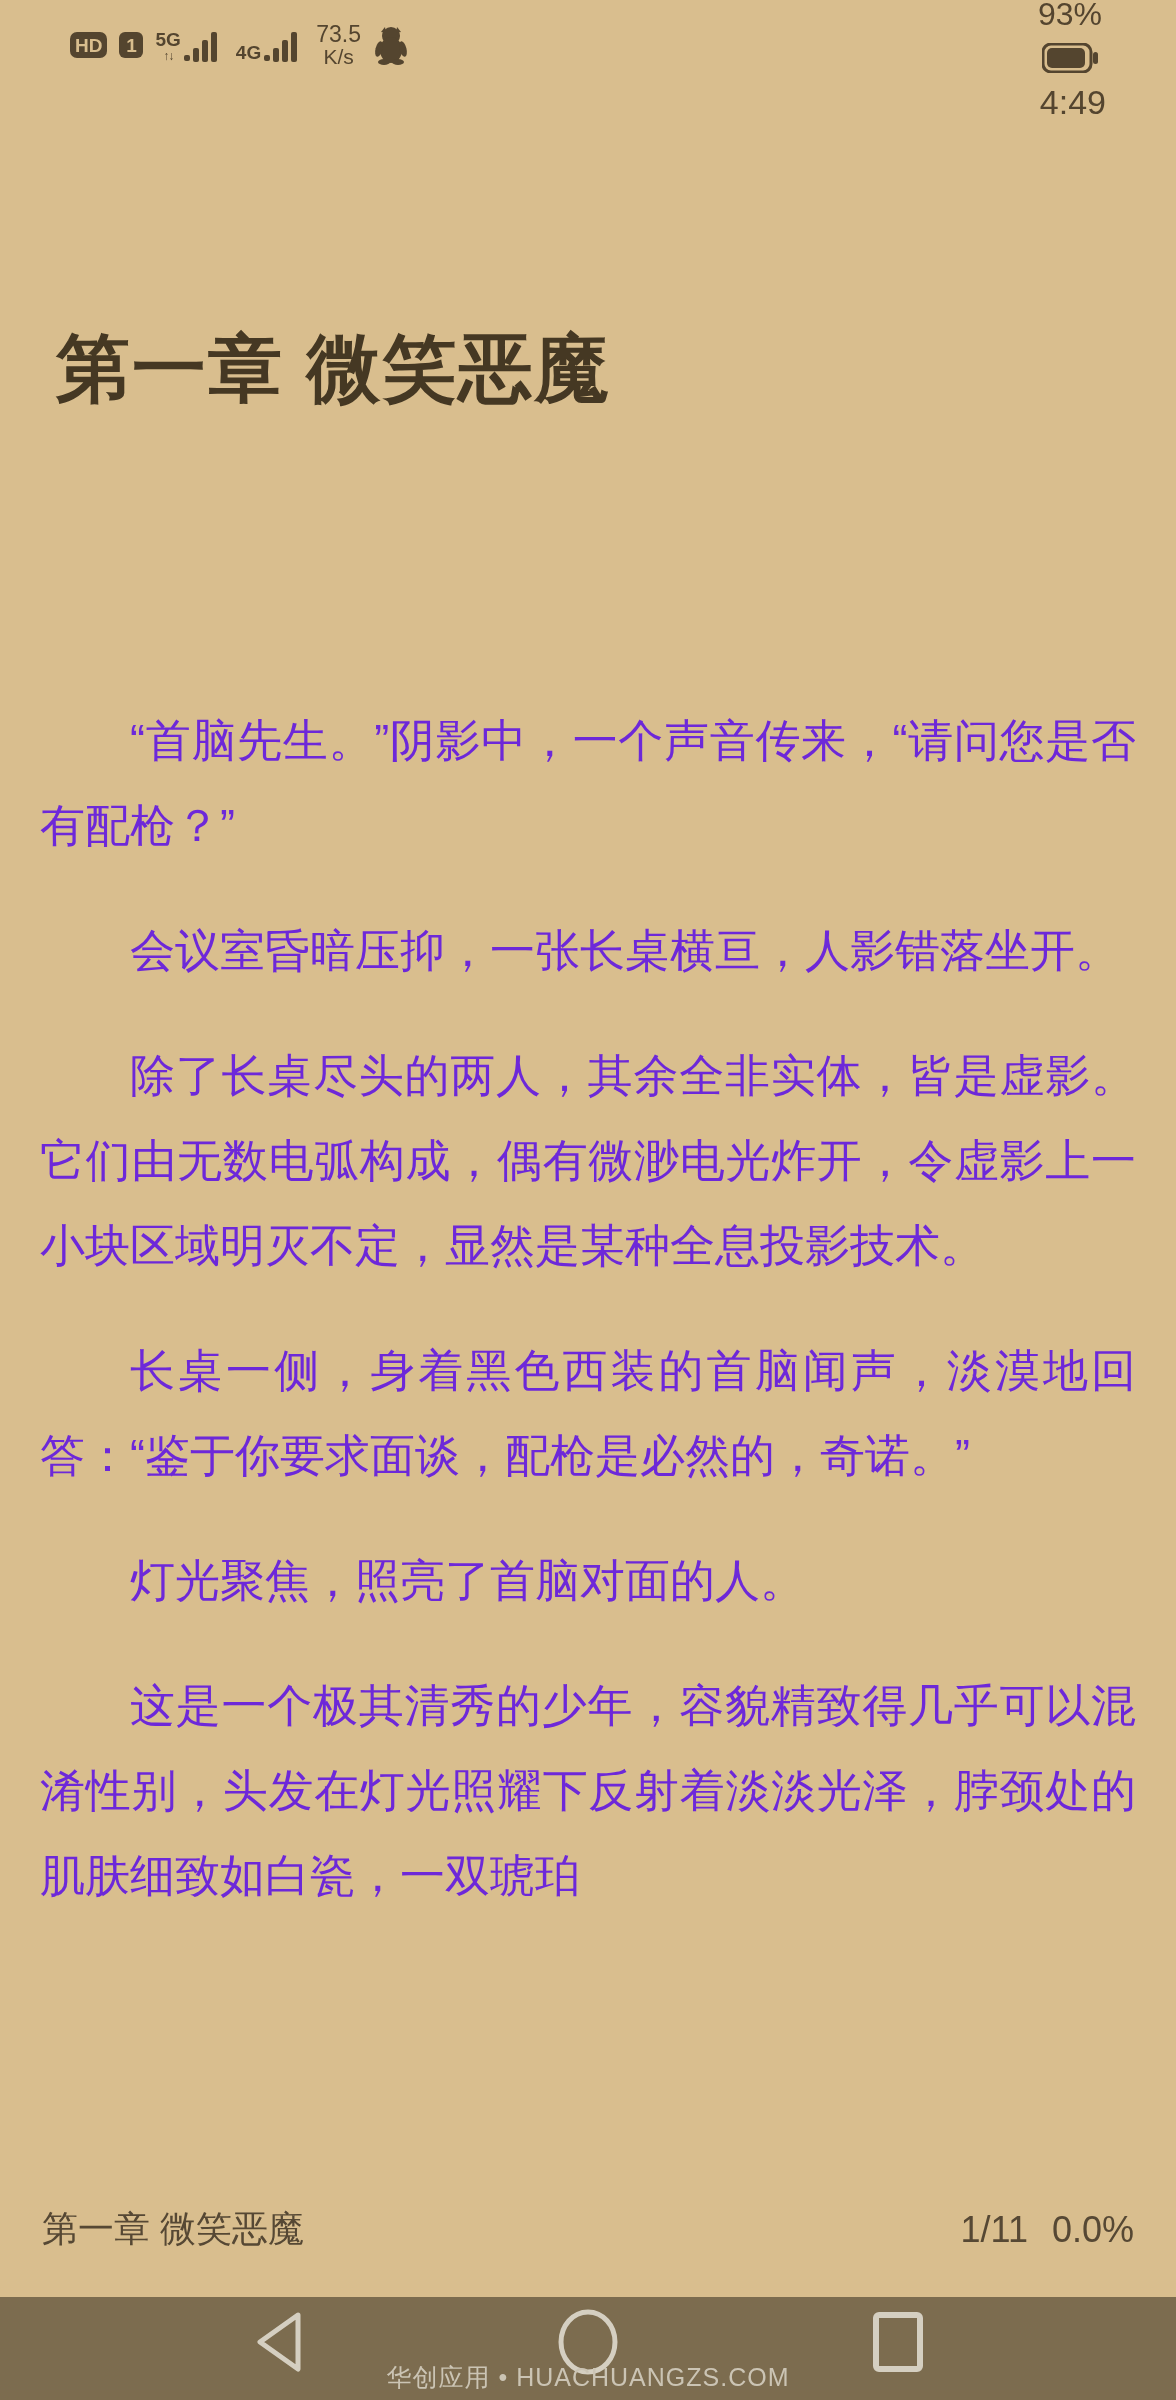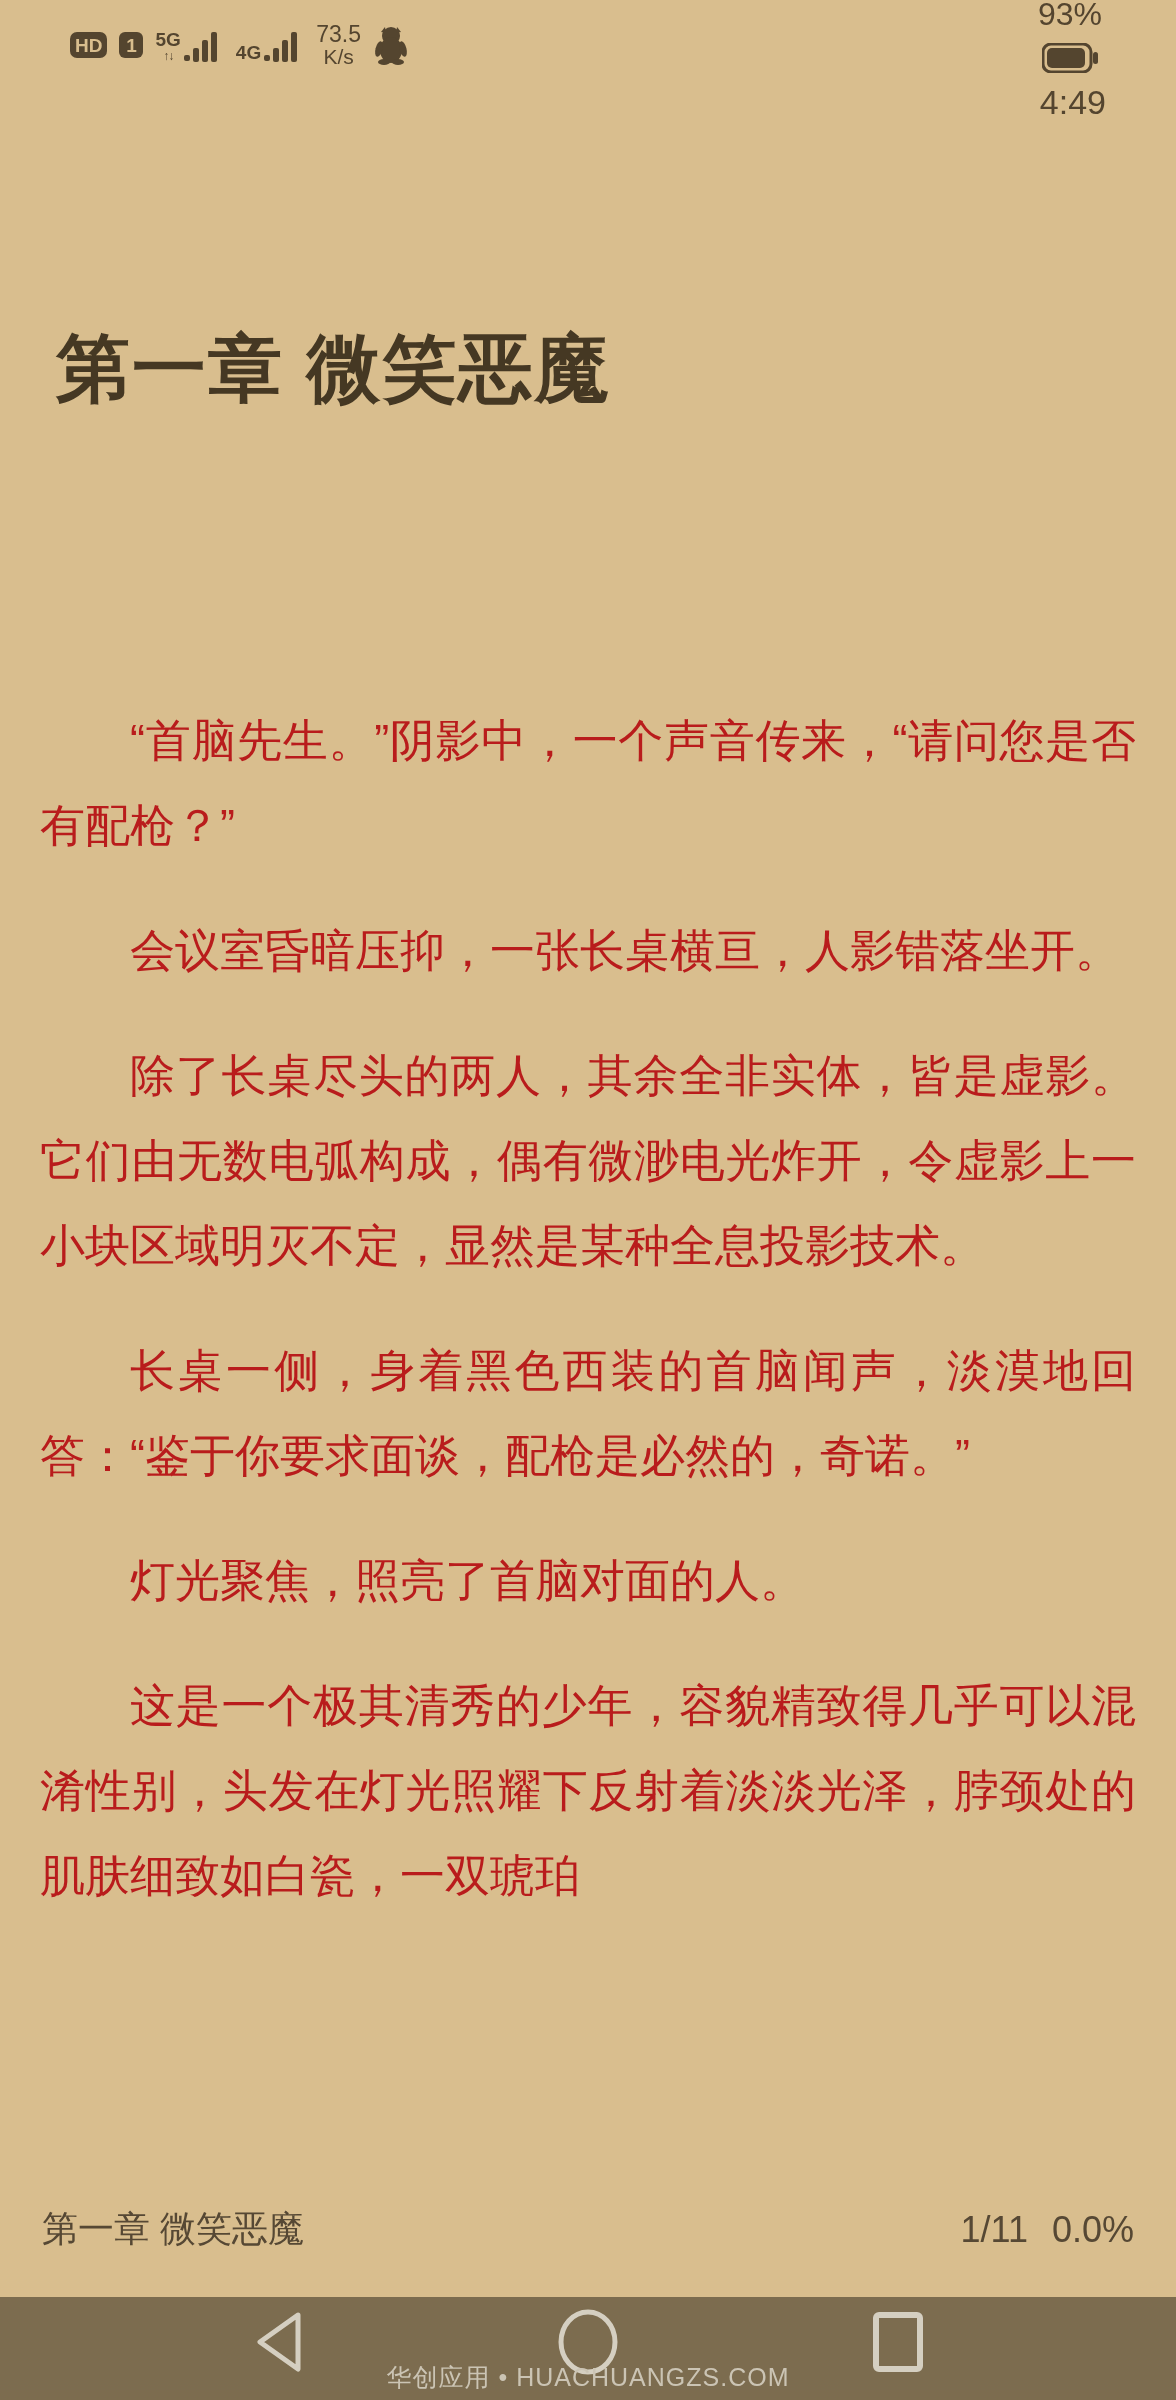--- a/index.html
+++ b/index.html
@@ -75,21 +75,21 @@
     height: 1470px;
     overflow: hidden;
   }
   .paragraphs p {
     font-size: 45px;
     line-height: 85px;
     text-indent: 2em;
     text-align: justify;
     text-justify: inter-character;
     margin-bottom: 40px;
-    color: #b91c1c;
+    color: #6d28d9;
     word-break: break-all;
   }
 
   
   .reader-footer {
     position: absolute;
     left: 42px; right: 42px;
     top: 2205px;
     display: flex;
     justify-content: space-between;

